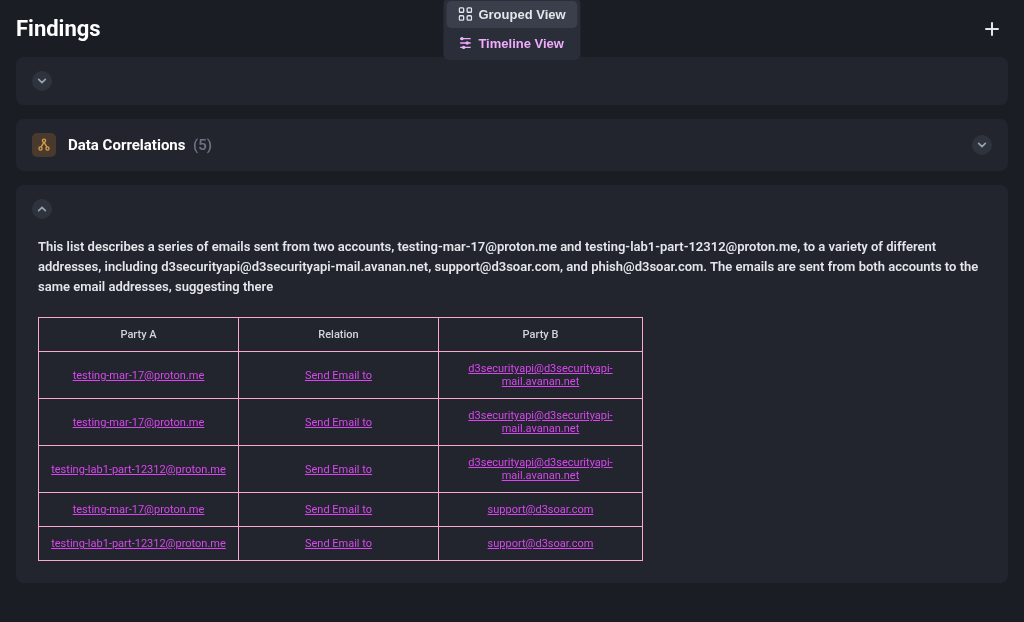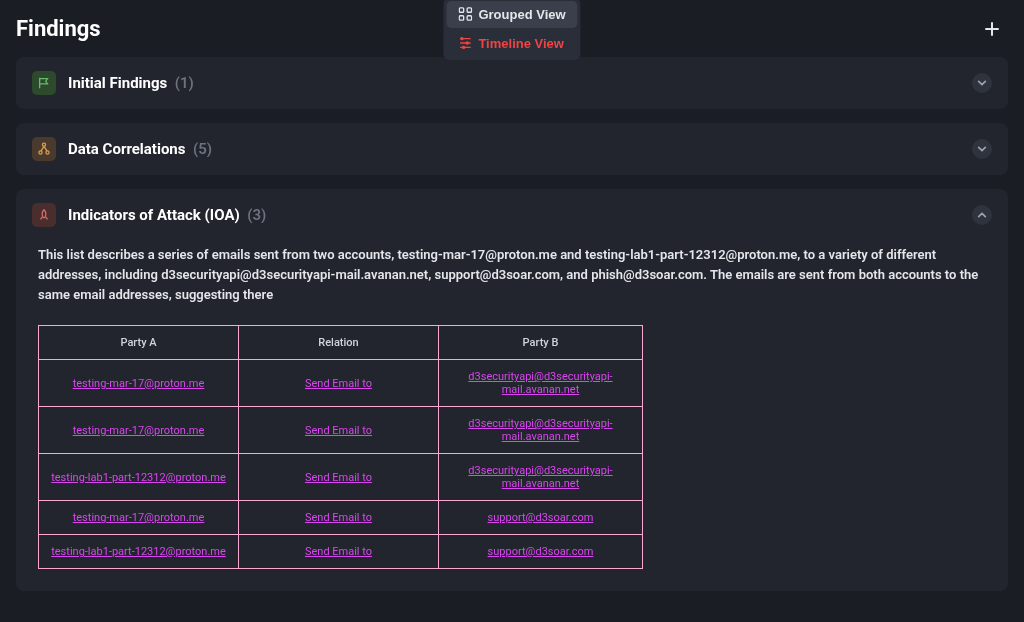--- a/index.html
+++ b/index.html
@@ -36,21 +36,21 @@
       display: flex;
       background-color: #2a2e38;
       border-radius: 6px;
       padding: 3px;
       gap: 2px;
       flex-direction: column;
     }
     .toggle-btn {
       background: transparent;
       border: none;
-      color: #ef4444;
+      color: #f0abfc;
       padding: 6px 12px;
       border-radius: 5px;
       font-size: 13px;
       font-weight: 600;
       cursor: pointer;
       display: flex;
       align-items: center;
       gap: 6px;
     }
     .toggle-btn.active {
@@ -196,31 +196,20 @@
       <svg width="16" height="16" viewBox="0 0 16 16" fill="none" stroke="currentColor" stroke-width="2" stroke-linecap="round">
         <line x1="8" y1="2" x2="8" y2="14"></line>
         <line x1="2" y1="8" x2="14" y2="8"></line>
       </svg>
     </span>
   </button>
 </div>
 
 <div class="section">
   <div class="section-header">
-    <div class="section-header-left">
-      <div class="section-icon icon-initial">
-        <svg width="14" height="14" viewBox="0 0 16 16" fill="none" stroke="#6ab96a" stroke-width="1.5">
-          <path d="M3 2 L3 14 M3 3 L12 3 L10 6 L12 9 L3 9"></path>
-        </svg>
-      </div>
-      <div>
-        <span class="section-title">Initial Findings</span>
-        <span class="section-count">(1)</span>
-      </div>
-    </div>
     <div class="chevron">
       <svg width="10" height="10" viewBox="0 0 12 12" fill="none" stroke="#9ca3af" stroke-width="2" stroke-linecap="round">
         <polyline points="2,4 6,8 10,4"></polyline>
       </svg>
     </div>
   </div>
 </div>
 
 <div class="section">
   <div class="section-header">
@@ -242,32 +231,20 @@
     <div class="chevron">
       <svg width="10" height="10" viewBox="0 0 12 12" fill="none" stroke="#9ca3af" stroke-width="2" stroke-linecap="round">
         <polyline points="2,4 6,8 10,4"></polyline>
       </svg>
     </div>
   </div>
 </div>
 
 <div class="section">
   <div class="section-header">
-    <div class="section-header-left">
-      <div class="section-icon icon-ioa">
-        <svg width="14" height="14" viewBox="0 0 16 16" fill="none" stroke="#d46a6a" stroke-width="1.5">
-          <path d="M8 2 C10 4 11 7 9 11 L7 11 C5 7 6 4 8 2 Z"></path>
-          <path d="M6 10 L4 13 M10 10 L12 13"></path>
-        </svg>
-      </div>
-      <div>
-        <span class="section-title">Indicators of Attack (IOA)</span>
-        <span class="section-count">(3)</span>
-      </div>
-    </div>
     <div class="chevron">
       <svg width="10" height="10" viewBox="0 0 12 12" fill="none" stroke="#9ca3af" stroke-width="2" stroke-linecap="round">
         <polyline points="2,8 6,4 10,8"></polyline>
       </svg>
     </div>
   </div>
   <div class="section-body">
     <div class="description">This list describes a series of emails sent from two accounts, testing-mar-17@proton.me and testing-lab1-part-12312@proton.me, to a variety of different addresses, including d3securityapi@d3securityapi-mail.avanan.net, support@d3soar.com, and phish@d3soar.com. The emails are sent from both accounts to the same email addresses, suggesting there</div>
     <table class="data-table">
       <thead>

